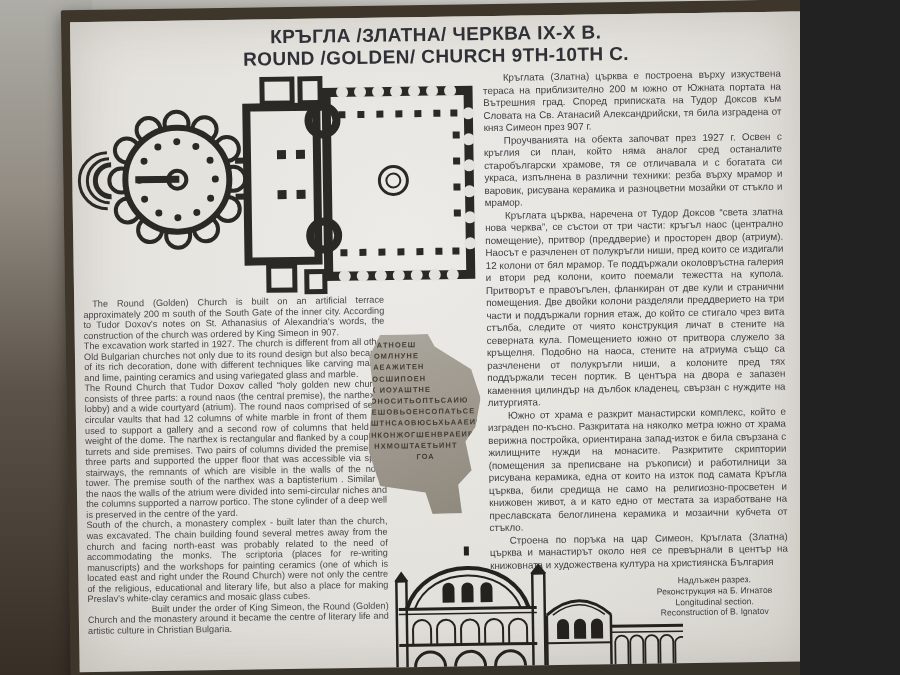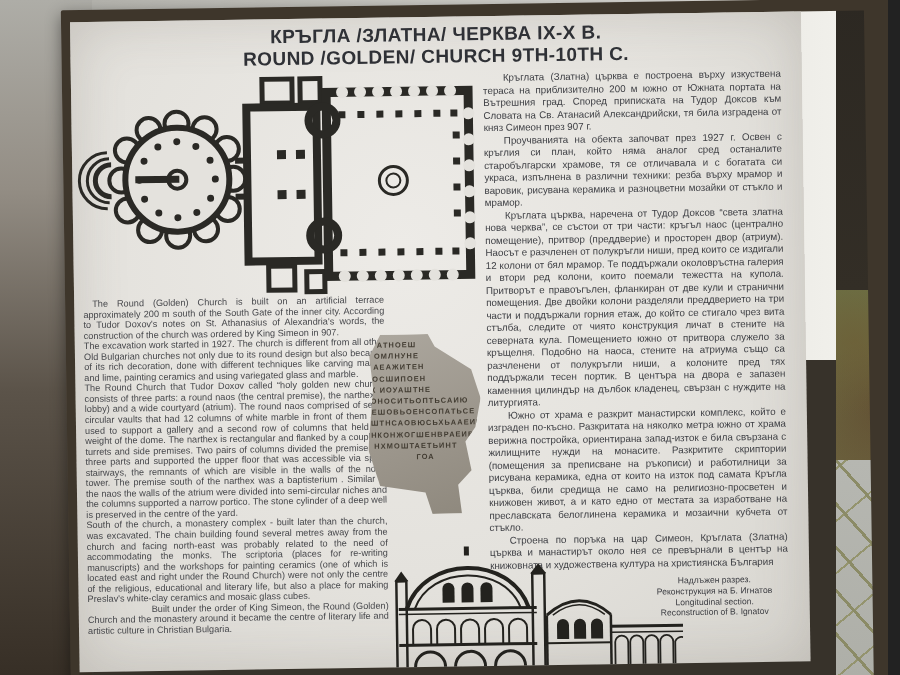--- a/index.html
+++ b/index.html
@@ -1,16 +1,16 @@
 <!DOCTYPE html>
 <html><head>
 <meta charset="utf-8">
 <style>
   html,body{margin:0;padding:0;background:#222;}
-  .photo{position:relative;width:888px;height:675px;overflow:hidden;
+  .photo{position:relative;width:800px;height:675px;overflow:hidden;
          background:#37322a;font-family:"Liberation Sans",sans-serif;}
 
   
   .bg-top{position:absolute;left:0;top:0;width:900px;height:360px;
           background:linear-gradient(90deg,#aeada7 0%,#c2c1bb 35%,#e9e8e3 80%,#f5f4ef 100%);}
   .bg-left{position:absolute;left:0;top:0;width:92px;height:675px;
            background:linear-gradient(#aeada7 0%,#938d84 28%,#5b5349 58%,#372f26 100%);}
   .bg-right{position:absolute;left:836px;top:0;width:64px;height:675px;}
   .tree{height:290px;background:linear-gradient(#2c2822,#332e26);}
   .grass{height:170px;background:

